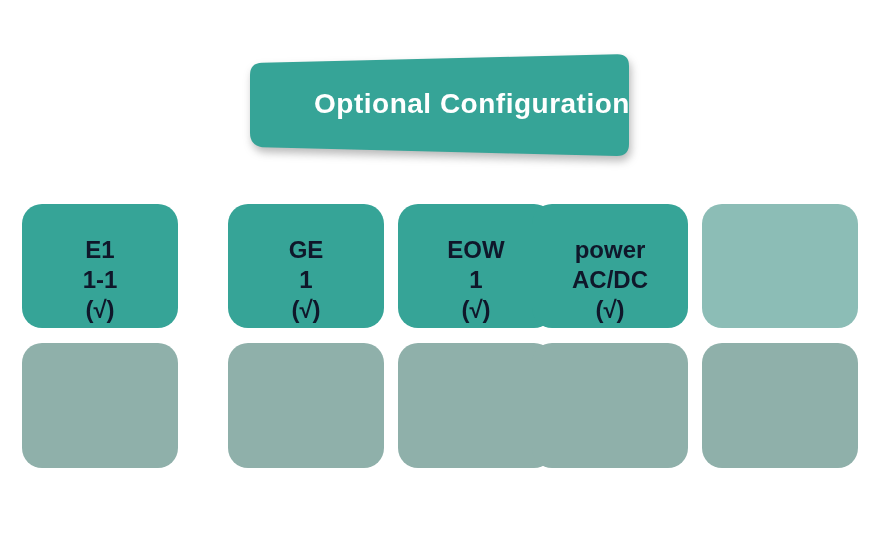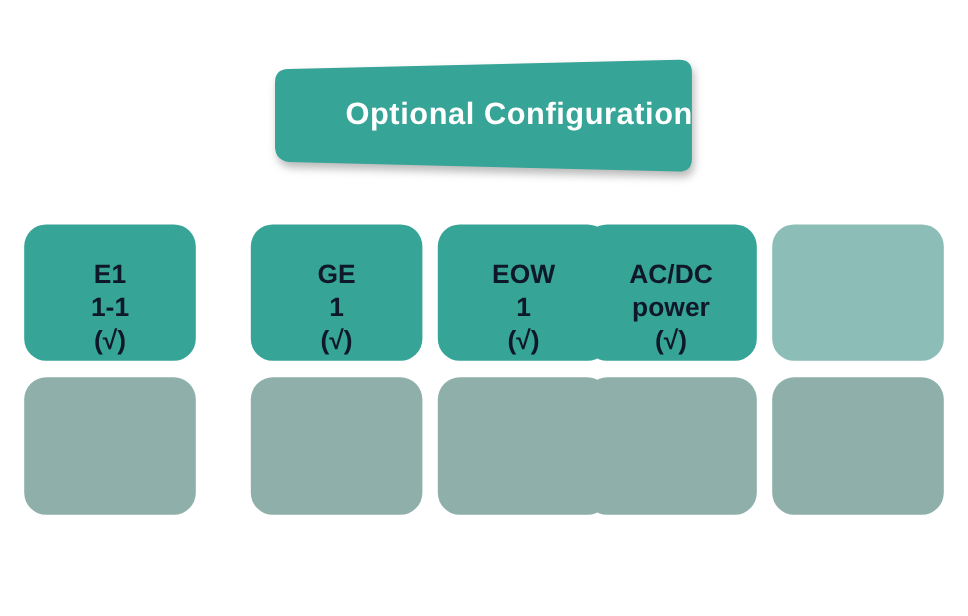--- a/index.html
+++ b/index.html
@@ -100,22 +100,22 @@
     <span class="line">(√)</span>
   </div>
 
   <div class="card row1 col3 teal">
     <span class="line">EOW</span>
     <span class="line">1</span>
     <span class="line">(√)</span>
   </div>
 
   <div class="card row1 col4 teal">
+    <span class="line">power</span>
     <span class="line">AC/DC</span>
-    <span class="line">power</span>
     <span class="line">(√)</span>
   </div>
 
   <div class="card row1 col5 light-teal"></div>
 
   <div class="card row2 col1 sage"></div>
   <div class="card row2 col2 sage"></div>
   <div class="card row2 col3 sage"></div>
   <div class="card row2 col4 sage"></div>
   <div class="card row2 col5 sage"></div>

